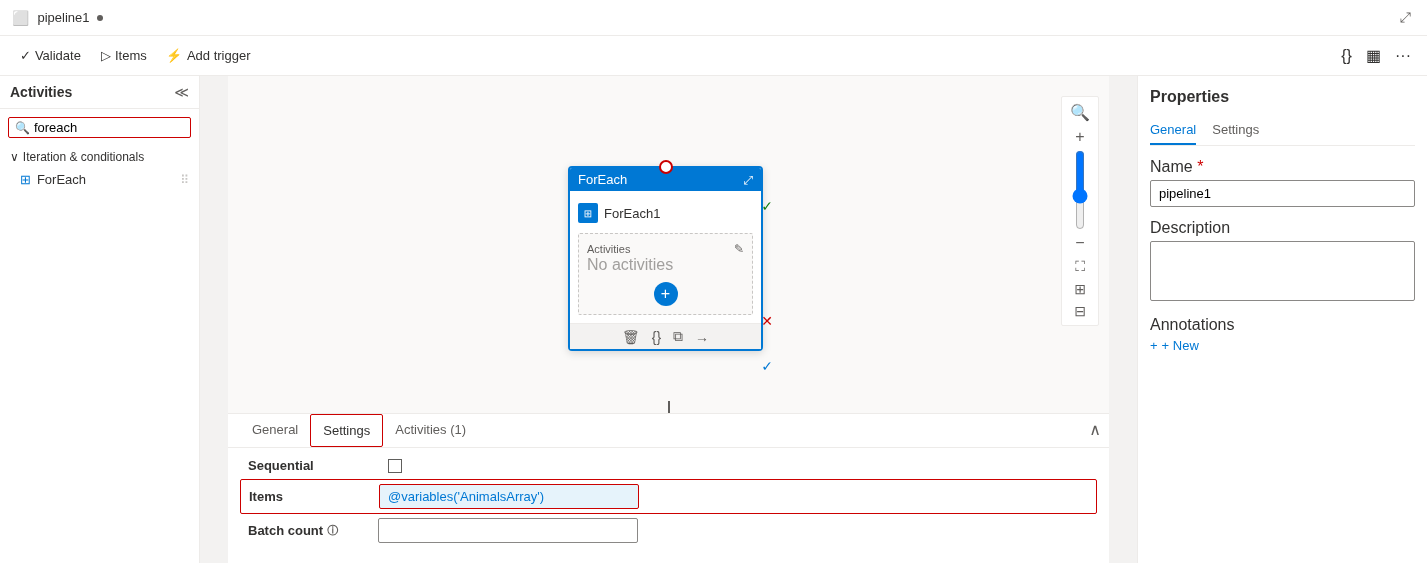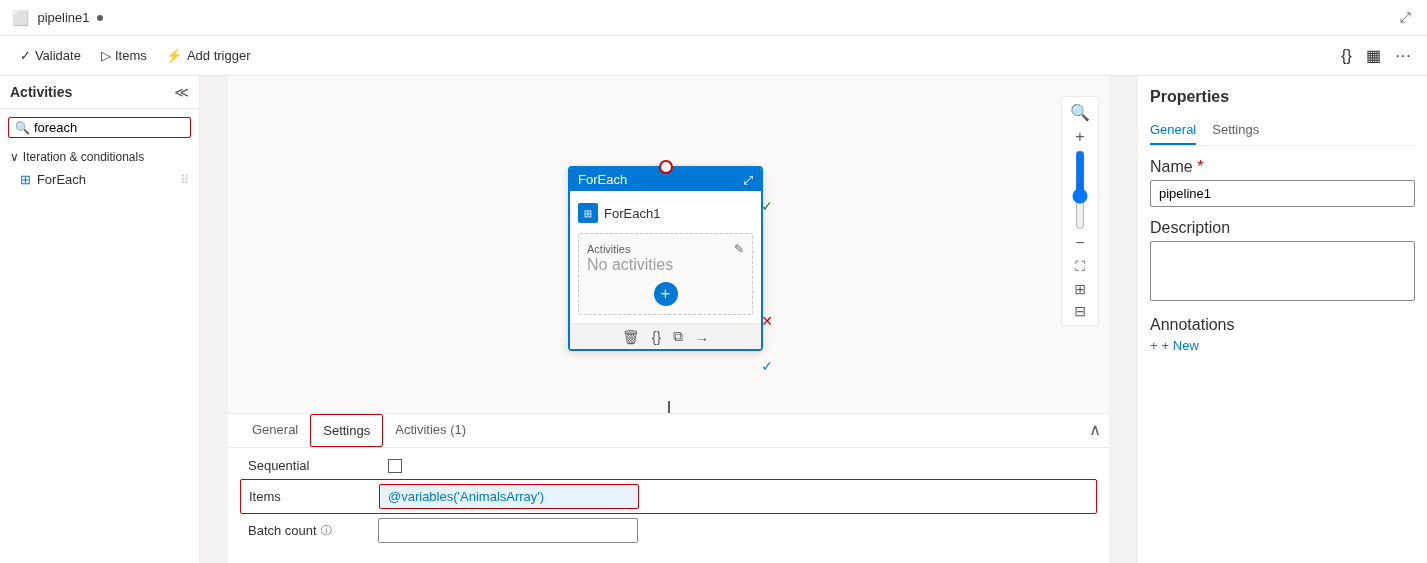--- a/index.html
+++ b/index.html
@@ -87,21 +87,21 @@
     .zoom-collapse { background: none; border: none; cursor: pointer; color: #605e5c; font-size: 14px; padding: 2px 4px; }
 
     
     .bottom-panel { background: #fff; border-top: 1px solid #edebe9; flex-shrink: 0; }
     .bottom-tabs { display: flex; align-items: center; border-bottom: 1px solid #edebe9; padding: 0 12px; position: relative; }
     .bottom-tab { padding: 8px 12px; font-size: 13px; cursor: pointer; color: #605e5c; border-bottom: 2px solid transparent; }
     .bottom-tab.bordered { border: 1.5px solid #cc0000; border-radius: 2px; color: #323130; }
     .bottom-tab-close { position: absolute; right: 8px; top: 6px; background: none; border: none; cursor: pointer; font-size: 16px; color: #605e5c; }
     .bottom-content { padding: 10px 20px; }
     .form-row { display: flex; align-items: center; margin-bottom: 10px; }
-    .form-label { width: 130px; font-size: 13px; color: #323130; display: flex; align-items: center; gap: 4px; }
+    .form-label { width: 130px; font-size: 13px; color: #323130; display: flex; align-items: center; gap: 4px; font-weight: bold; }
     .form-label-info { color: #605e5c; font-size: 11px; }
     .form-checkbox { width: 14px; height: 14px; border: 1px solid #605e5c; display: inline-block; background: #fff; margin-left: 10px; }
     .form-input { border: 1px solid #8a8886; padding: 4px 8px; font-size: 13px; width: 260px; border-radius: 2px; background: #fff; outline: none; }
     .form-input.highlighted { border: 1.5px solid #cc0000; background: #e6f3fb; color: #0078d4; }
 
     
     .right-panel { width: 290px; background: #fff; border-left: 1px solid #edebe9; flex-shrink: 0; padding: 12px; overflow-y: auto; }
     .right-panel-title { font-size: 16px; font-weight: 600; margin-bottom: 12px; }
     .right-panel-tabs { display: flex; gap: 16px; border-bottom: 1px solid #edebe9; margin-bottom: 12px; }
     .right-panel-tab { padding: 4px 0 6px 0; font-size: 13px; cursor: pointer; color: #605e5c; border-bottom: 2px solid transparent; }

